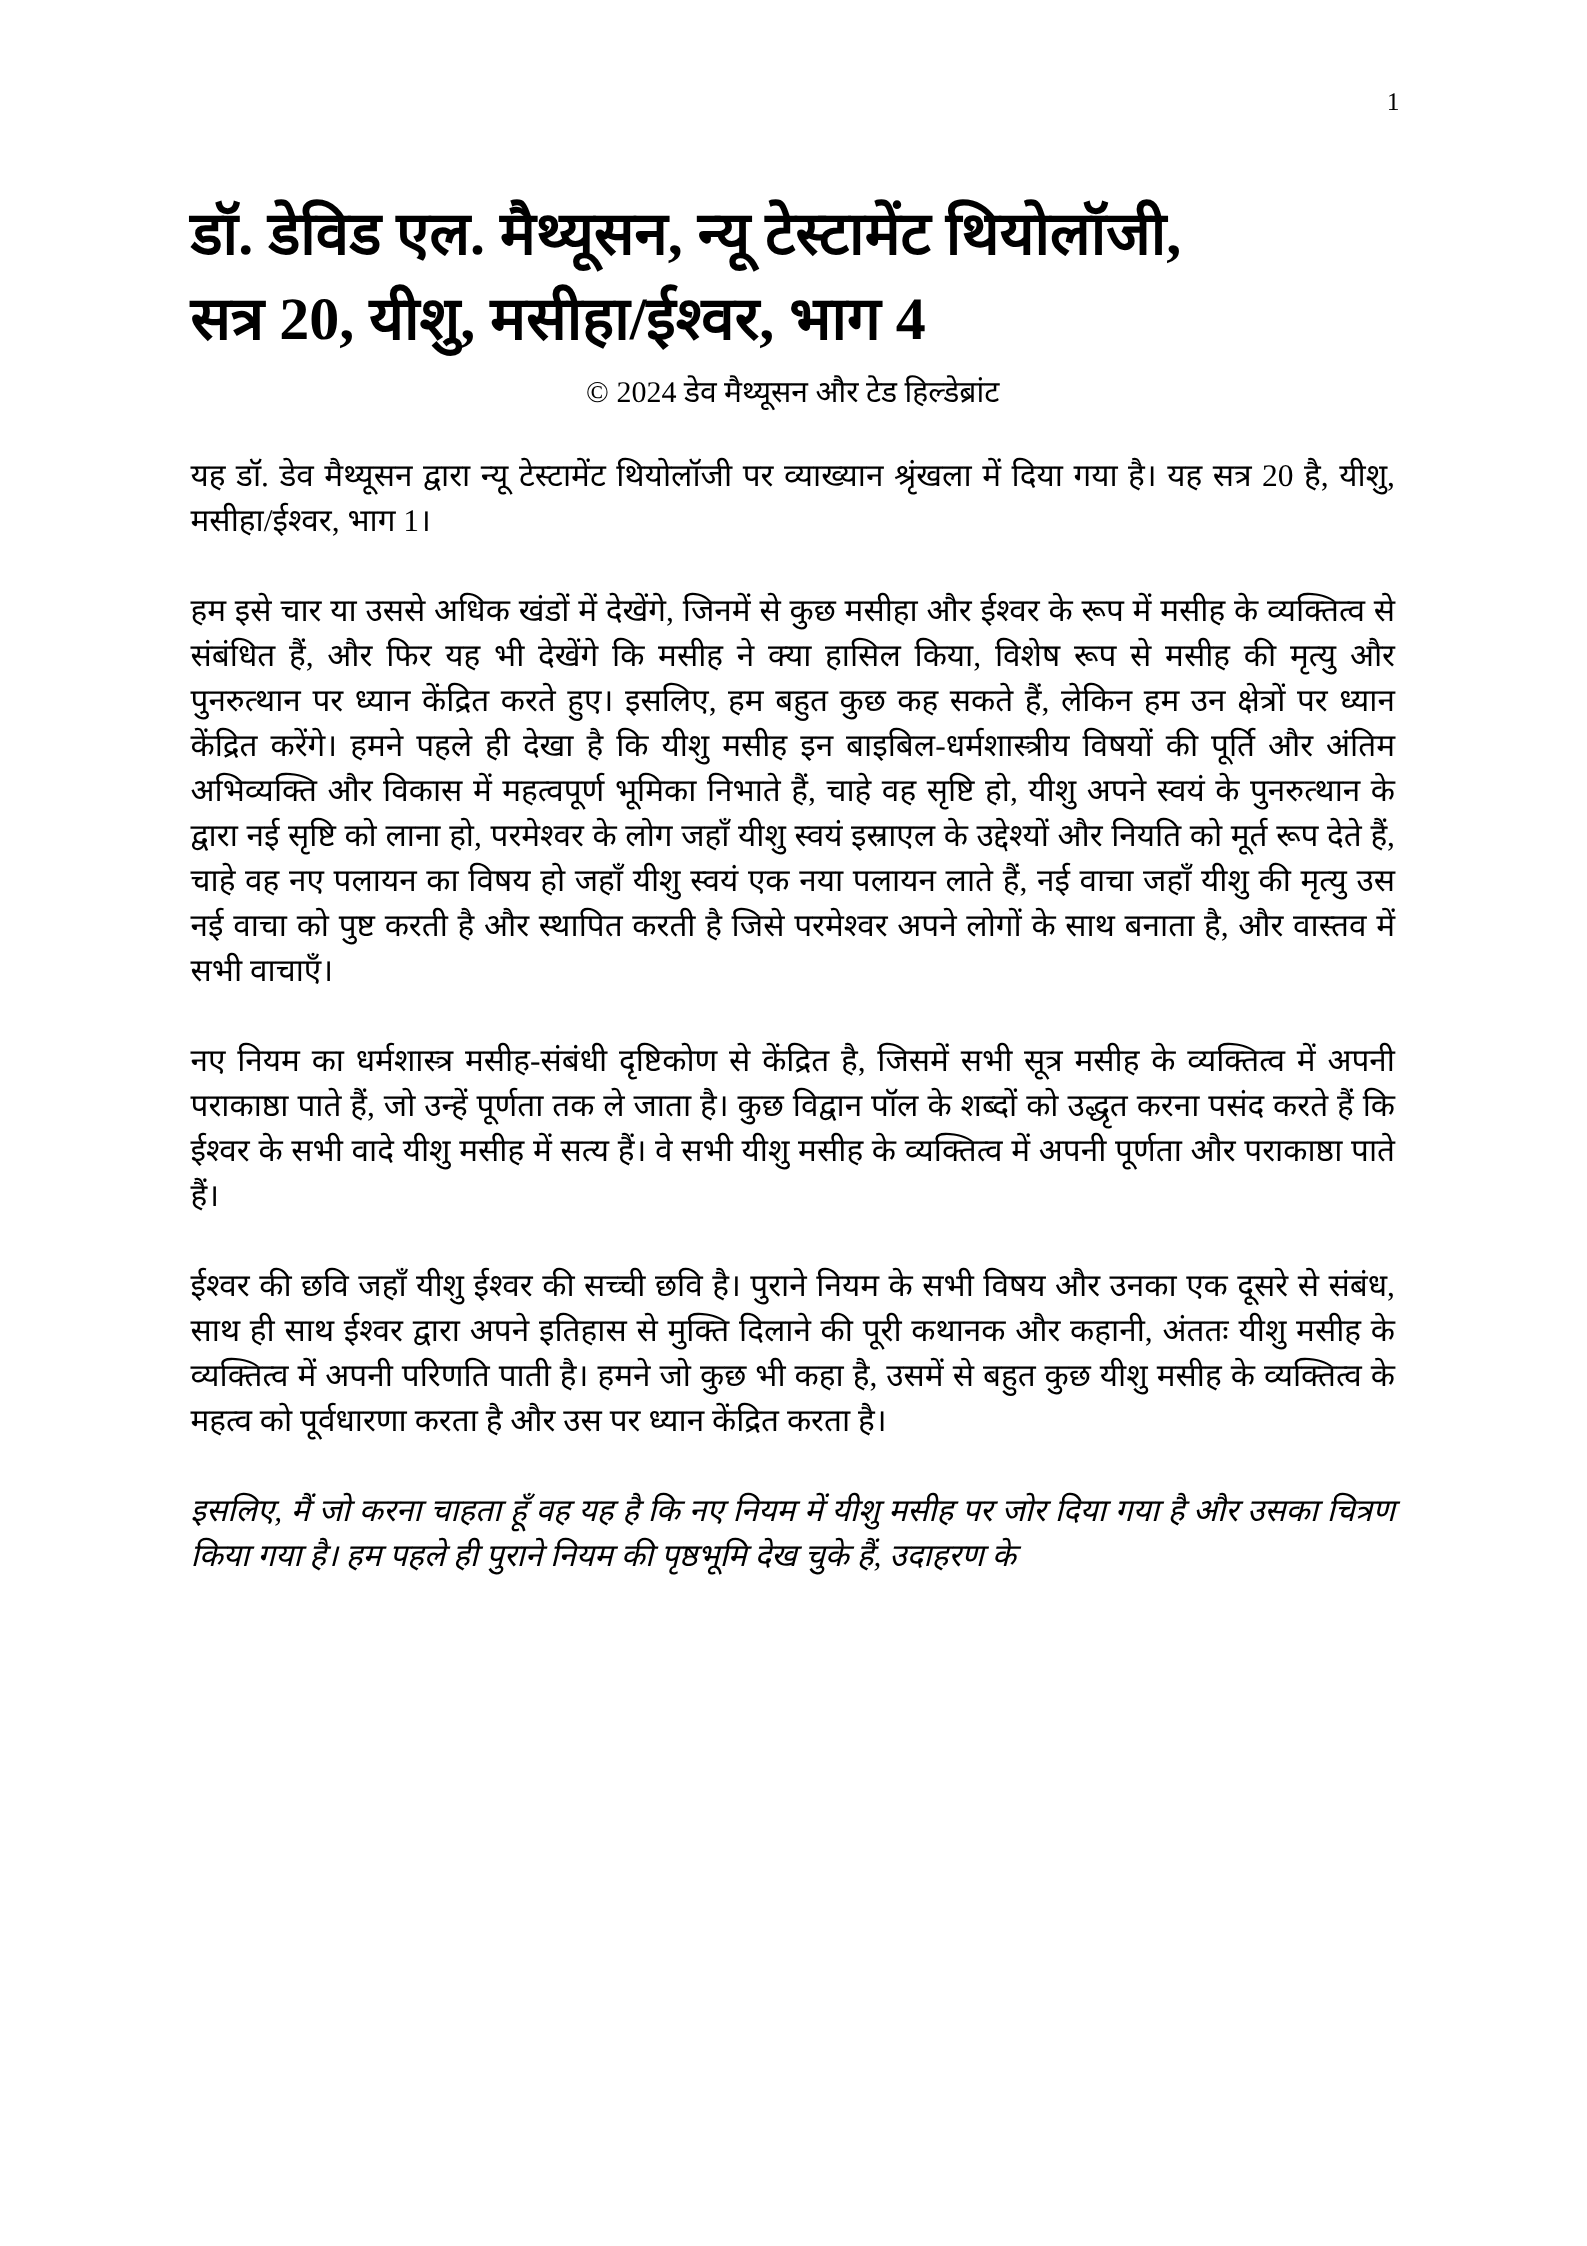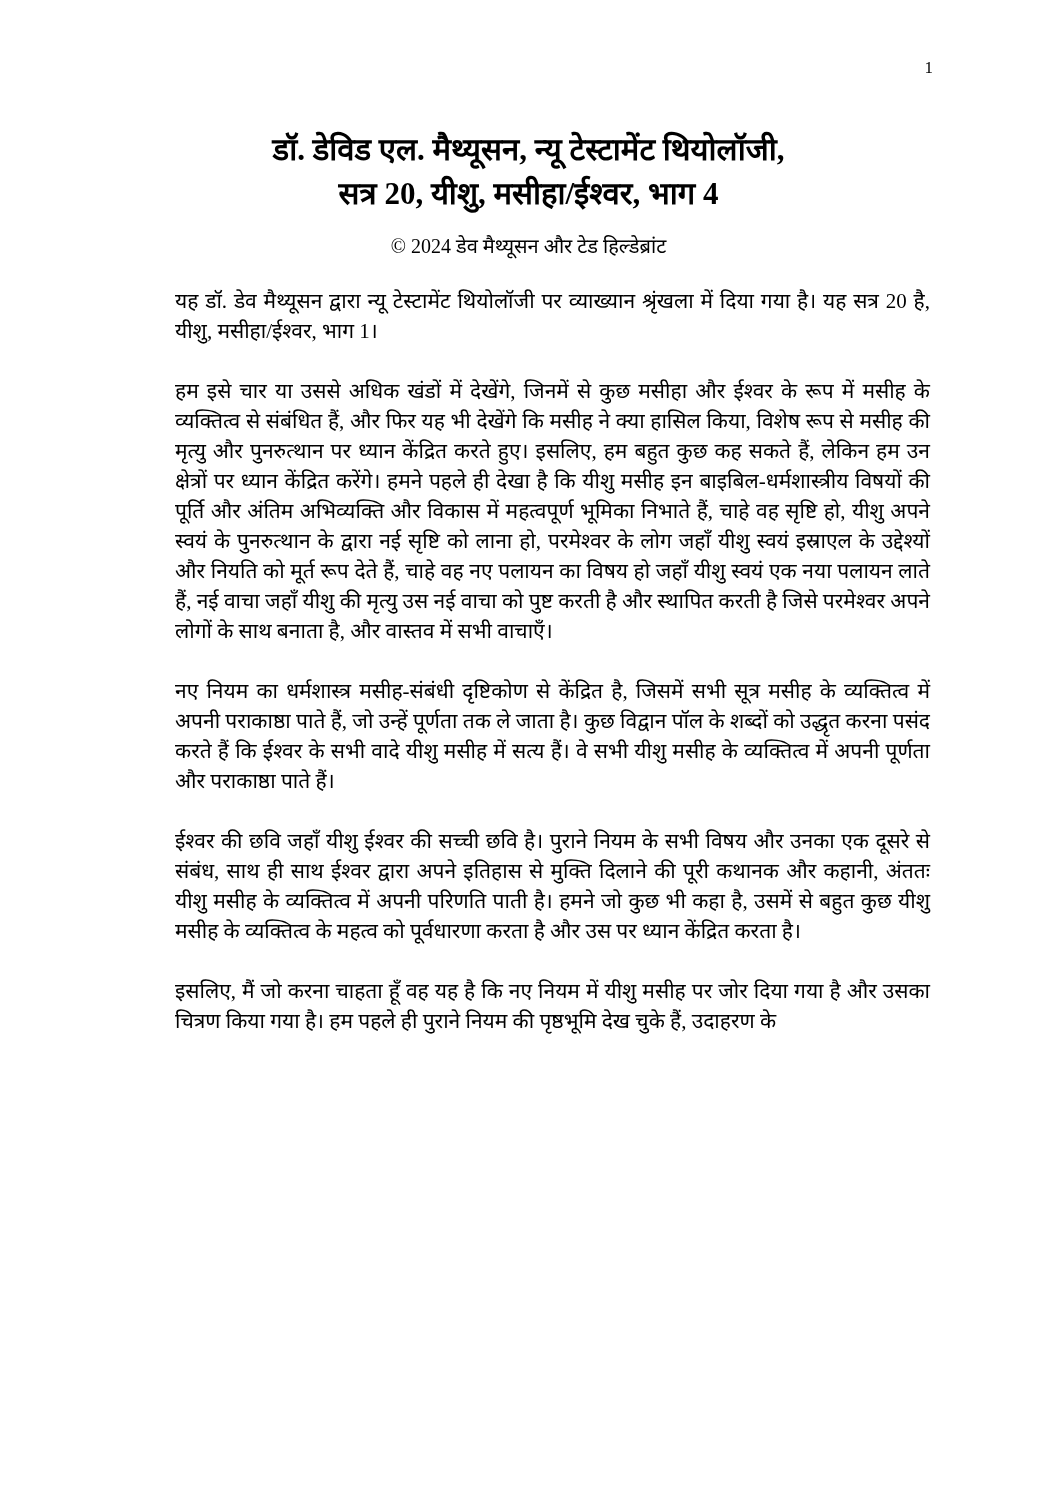--- a/index.html
+++ b/index.html
@@ -25,47 +25,47 @@
     top: 58px;
     right: 125px;
     font-size: 17px;
     line-height: 1.2;
   }
   .content {
     padding: 128px 128px 0 127px;
   }
   .doc-title {
     margin: 0;
-    text-align: center;
-    font-size: 31px;
+    text-align: left;
+    font-size: 40px;
     font-weight: bold;
     line-height: 1.42;
   }
   .title-line {
     display: block;
   }
   .copyright {
     text-align: center;
     font-size: 20px;
-    margin-top: 16px;
+    margin-top: 6px;
     line-height: 1.4;
   }
   .doc-body {
     margin-top: 26px;
-    margin-left: 48px;
   }
   .doc-body p {
     font-size: 21px;
     line-height: 30px;
     margin: 0 0 30px 0;
     text-align: justify;
     text-justify: inter-word;
   }
   .doc-body p:last-child {
     margin-bottom: 0;
+    font-style: italic;
   }
 </style>
 </head>
 <body>
 
 <div class="page">
 
   <div class="page-number">1</div>
 
   <div class="content">

